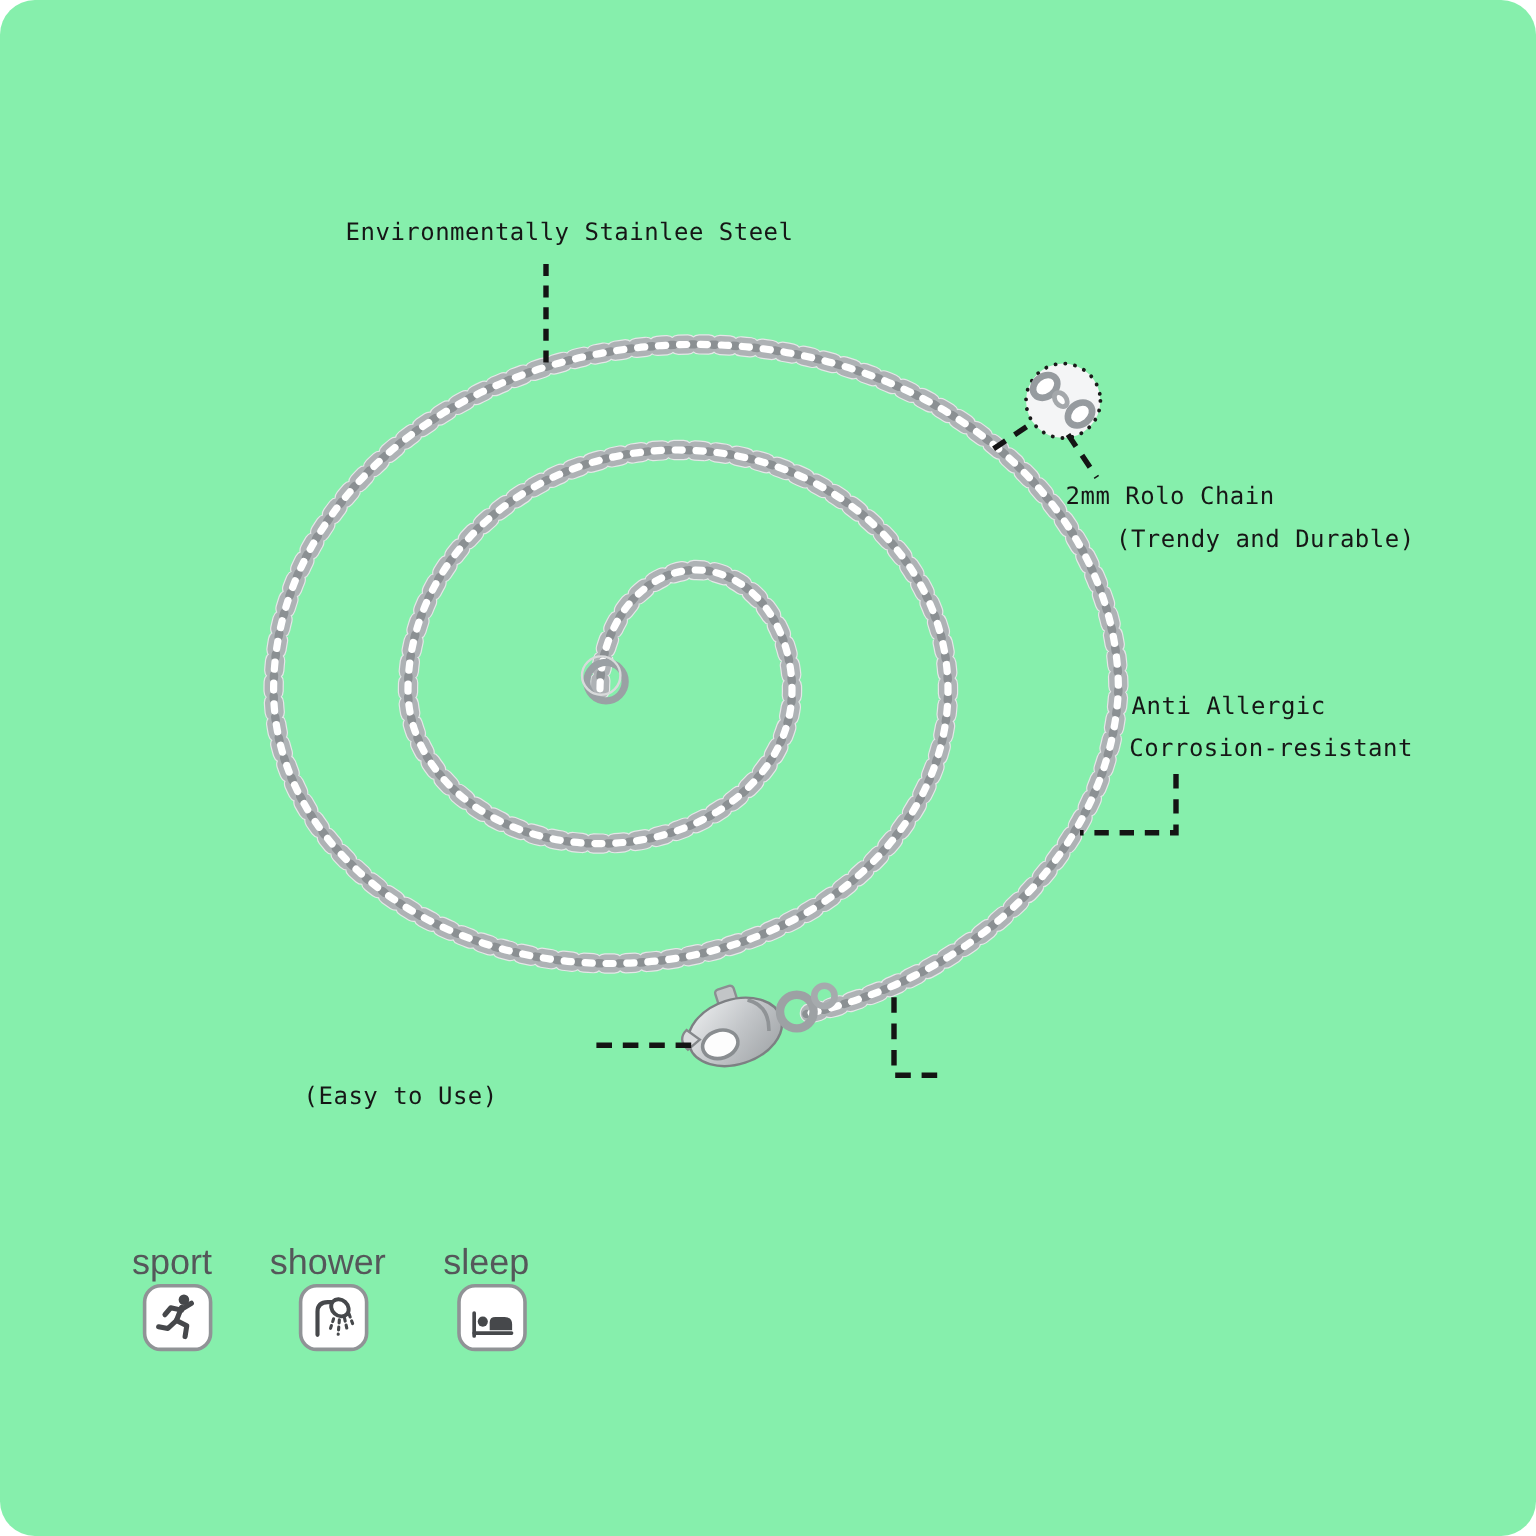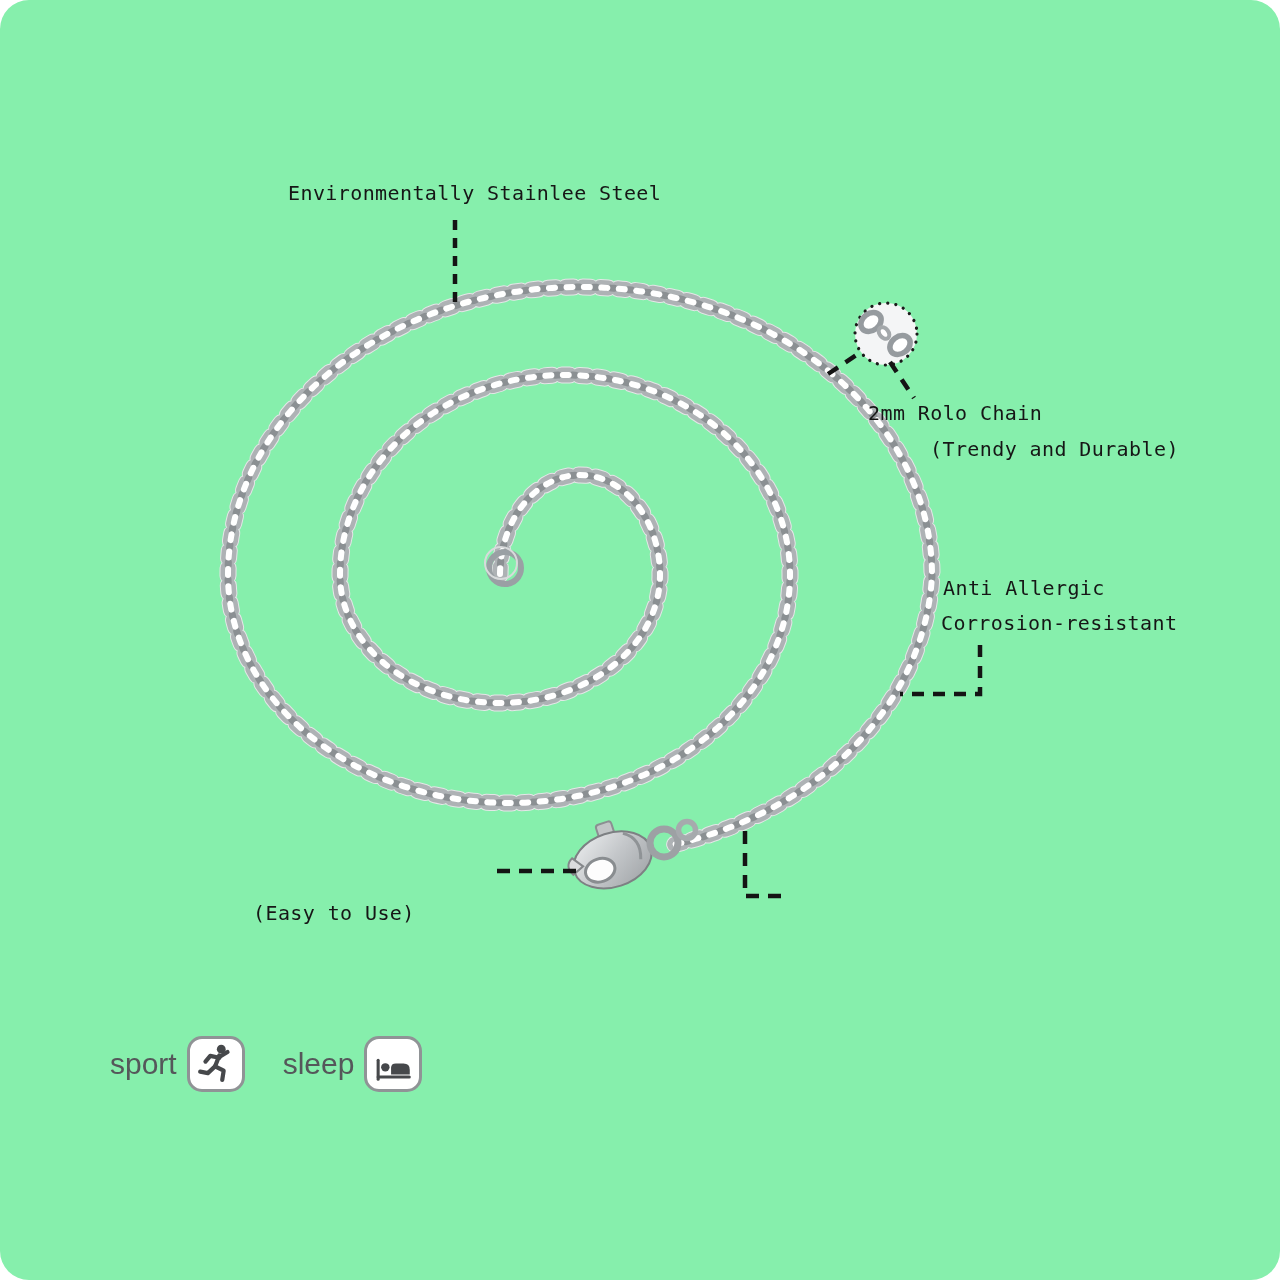--- a/index.html
+++ b/index.html
@@ -10,21 +10,21 @@
   #gfx{position:absolute;left:0;top:0;}
   
   .ch-halo {stroke:#e4e6e7;stroke-width:17;fill:none;stroke-dasharray:8 9.5;stroke-linecap:round;}
   .ch-line {stroke:#c8cbcd;stroke-width:3.5;fill:none;}
   .ch-bead {stroke:#aeb2b5;stroke-width:15;fill:none;stroke-dasharray:8 9.5;stroke-linecap:round;}
   .ch-fleck{stroke:#8b9093;stroke-width:7;fill:none;stroke-dasharray:3 14.5;stroke-dashoffset:-10.75;stroke-linecap:round;}
   .ch-hole {stroke:#ffffff;stroke-width:6;fill:none;stroke-dasharray:6 11.5;stroke-dashoffset:-1;stroke-linecap:round;}
   .leader{stroke:#141414;stroke-width:4.5;fill:none;}
   
   #features{position:absolute;left:110px;top:1036px;display:flex;align-items:center;}
-  .feat{display:flex;align-items:center;}
+  .feat{display:flex;align-items:center;flex-direction:column;}
   .feat + .feat{margin-left:38px;}
   .feat-label{font-family:"Liberation Sans",sans-serif;font-size:30px;color:#55575a;margin-right:10px;}
   .feat-box{width:58px;height:56px;border:3px solid #909396;border-radius:15px;background:#fff;
             display:flex;align-items:center;justify-content:center;box-sizing:border-box;}
 </style>
 </head>
 <body>
 
 <div id="stage">
 
@@ -80,21 +80,21 @@
     <line class="leader" x1="455" y1="220" x2="455" y2="302" stroke-dasharray="10 8"></line>
     <line class="leader" x1="828" y1="374" x2="861" y2="352" stroke-dasharray="12 9"></line>
     <line class="leader" x1="890" y1="362" x2="914" y2="398" stroke-dasharray="12 9"></line>
     <polyline class="leader" points="980,645 980,694 900,694" stroke-dasharray="12 9"></polyline>
     <line class="leader" x1="497" y1="871" x2="577" y2="871" stroke-dasharray="13 9"></line>
     <polyline class="leader" points="745,831 745,896 786,896" stroke-dasharray="13 9"></polyline>
   </svg>
 
   <div class="ann" style="left:288px;top:181px">Environmentally Stainlee Steel</div>
 
-  <div class="ann" style="left:868px;top:401px">2mm Rolo Chain</div>
+  <div class="ann" style="left:888px;top:401px">2mm Rolo Chain</div>
   <div class="ann" style="left:930px;top:437px">(Trendy and Durable)</div>
 
 
   <div class="ann" style="left:943px;top:576px">Anti Allergic</div>
   <div class="ann" style="left:941px;top:611px">Corrosion-resistant</div>
 
   <div class="ann" style="left:253px;top:901px">(Easy to Use)</div>
 
 
   <div id="features">
@@ -108,20 +108,35 @@
             <path d="M27.5 15 L23 26.5"></path>
             <path d="M27 17 L36 11.5"></path>
             <path d="M27.5 17.5 L18 15.5 L13 21.5"></path>
             <path d="M23 26.5 L32 31 L30.5 40.5"></path>
             <path d="M23 26.5 L15.5 33.5 L7.5 32"></path>
           </g>
         </svg>
       </span>
     </div>
 
+    <div class="feat">
+      <span class="feat-label">shower</span>
+      <span class="feat-box">
+        <svg width="46" height="46" viewBox="0 0 48 48">
+          <path d="M10 39 L10 19 Q10 10.5 19 10.5 L24 10.5" fill="none" stroke="#46484b" stroke-width="3.6" stroke-linecap="round"></path>
+          <ellipse cx="29.5" cy="15.5" rx="8.2" ry="6.8" fill="#fff" stroke="#46484b" stroke-width="3.4" transform="rotate(42 29.5 15.5)"></ellipse>
+          <g fill="none" stroke="#46484b" stroke-width="2.7" stroke-linecap="round" stroke-dasharray="2.6 3.6">
+            <path d="M24 25 L20.5 36"></path>
+            <path d="M29 26 L28 38.5"></path>
+            <path d="M33.5 24.5 L36 35.5"></path>
+            <path d="M37.5 21 L41 30.5"></path>
+          </g>
+        </svg>
+      </span>
+    </div>
 
     <div class="feat">
       <span class="feat-label">sleep</span>
       <span class="feat-box">
         <svg width="46" height="46" viewBox="0 0 48 48">
           <g stroke="#46484b" stroke-width="3.2" stroke-linecap="round">
             <path d="M8.5 20 L8.5 40" fill="none"></path>
             <path d="M8.5 37.5 L41 37.5" fill="none"></path>
           </g>
           <circle cx="16" cy="27.5" r="4.4" fill="#46484b"></circle>

